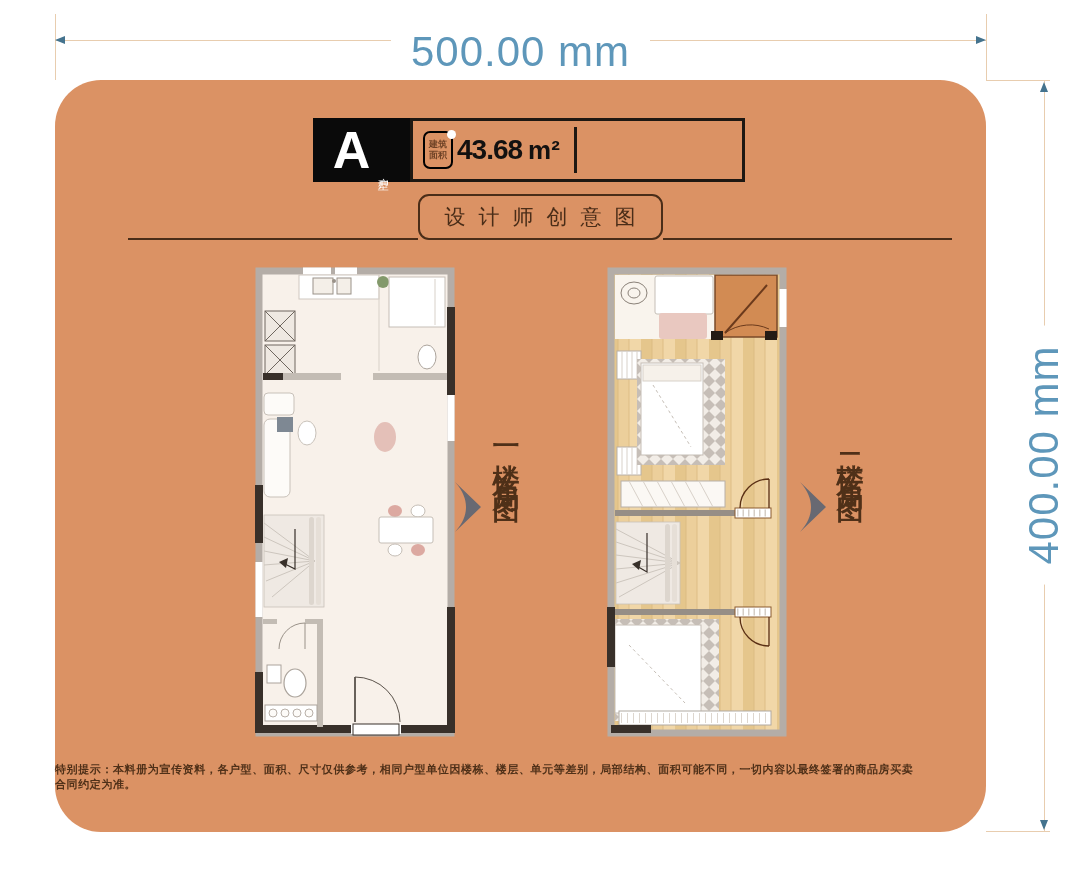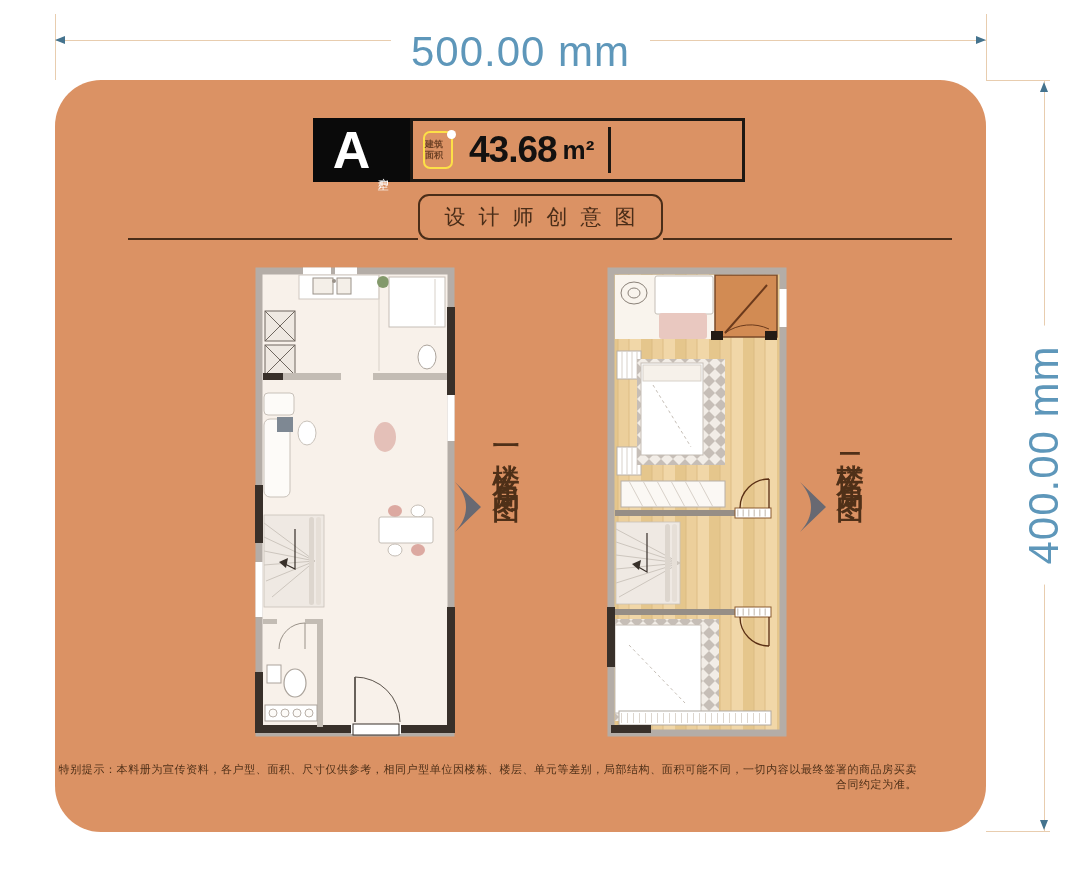--- a/index.html
+++ b/index.html
@@ -18,42 +18,42 @@
   
   .card{left:55px;top:80px;width:931px;height:752px;border-radius:46px;background:var(--card-bg,#DB9264);}
   
   .unit-box{left:258px;top:38px;width:97px;height:64px;background:var(--header-black,#0A0A0A);
     display:flex;align-items:center;justify-content:center;gap:5px;}
   .unit-type{color:#fff;font-size:52px;font-weight:700;line-height:1;}
   .unit-type-suffix{color:#fff;font-size:11px;writing-mode:vertical-rl;text-orientation:upright;
     letter-spacing:2px;align-self:flex-end;margin-bottom:9px;}
   .spec-box{left:355px;top:38px;width:335px;height:64px;border:3px solid #1E1812;box-sizing:border-box;
     display:flex;align-items:center;padding:0 10px;}
-  .stamp{width:30px;height:38px;border:2px solid #fde047;border-radius:7px;color:#6E4226;
+  .stamp{width:30px;height:38px;border:2px solid #000000;border-radius:7px;color:#6E4226;
     font-size:9px;font-weight:700;line-height:1.25;display:flex;flex-direction:column;
-    align-items:flex-start;justify-content:center;position:relative;box-sizing:border-box;}
+    align-items:center;justify-content:center;position:relative;box-sizing:border-box;}
   .stamp-dot{position:absolute;top:-3px;right:-5px;width:9px;height:9px;border-radius:50%;background:#fff;}
-  .area-value{font-size:37px;font-weight:800;color:#131110;margin-left:16px;letter-spacing:-1px;}
+  .area-value{font-size:28px;font-weight:800;color:#131110;margin-left:4px;letter-spacing:-1px;}
   .area-unit{font-size:26px;font-weight:800;color:#131110;margin-left:6px;}
   .spec-divider{width:3px;height:46px;background:#1E1812;margin:0 12px 0 14px;}
   .project-name{font-size:32px;font-weight:700;font-style:italic;color:#131110;
     font-family:"DejaVu Serif",serif;letter-spacing:2px;white-space:nowrap;}
   
   .title-band{left:73px;top:118px;width:824px;height:42px;display:flex;align-items:flex-end;}
   .title-rule{flex:1;height:2px;background:var(--title-brown,#4A2D18);}
   .title-box{border:2px solid var(--title-brown,#4A2D18);border-radius:11px;padding:7px 12px 7px 25px;
     font-size:21px;letter-spacing:13px;color:var(--title-brown,#4A2D18);white-space:nowrap;font-weight:500;}
   
   .fp1{left:200px;top:187px;width:200px;height:470px;}
   .fp2{left:552px;top:187px;width:180px;height:470px;}
   .floor-label{writing-mode:vertical-rl;text-orientation:upright;font-size:27px;font-weight:700;
     color:var(--label-brown,#4F3018);letter-spacing:11px;}
   
-  .disclaimer{left:0;top:682px;width:862px;text-align:right;font-size:11px;
-    color:var(--label-brown,#4F3018);letter-spacing:0.6px;}
+  .disclaimer{left:0;top:682px;width:862px;text-align:left;font-size:11px;
+    color:var(--label-brown,#4F3018);letter-spacing:0.6px;font-weight:bold;}
 </style>
 </head>
 <body>
 
 <div class="abs ext-line" style="left:55px;top:14px;width:1px;height:66px;"></div>
 <div class="abs ext-line" style="left:986px;top:14px;width:1px;height:66px;"></div>
 <div class="abs dim-line" style="left:55px;top:40px;width:931px;height:1px;"></div>
 <div class="abs arrow arrow-left" style="left:55px;top:36px;"></div>
 <div class="abs arrow arrow-right" style="left:976px;top:36px;"></div>
 <div class="abs dim-label" style="left:55px;top:28px;width:931px;text-align:center;">

